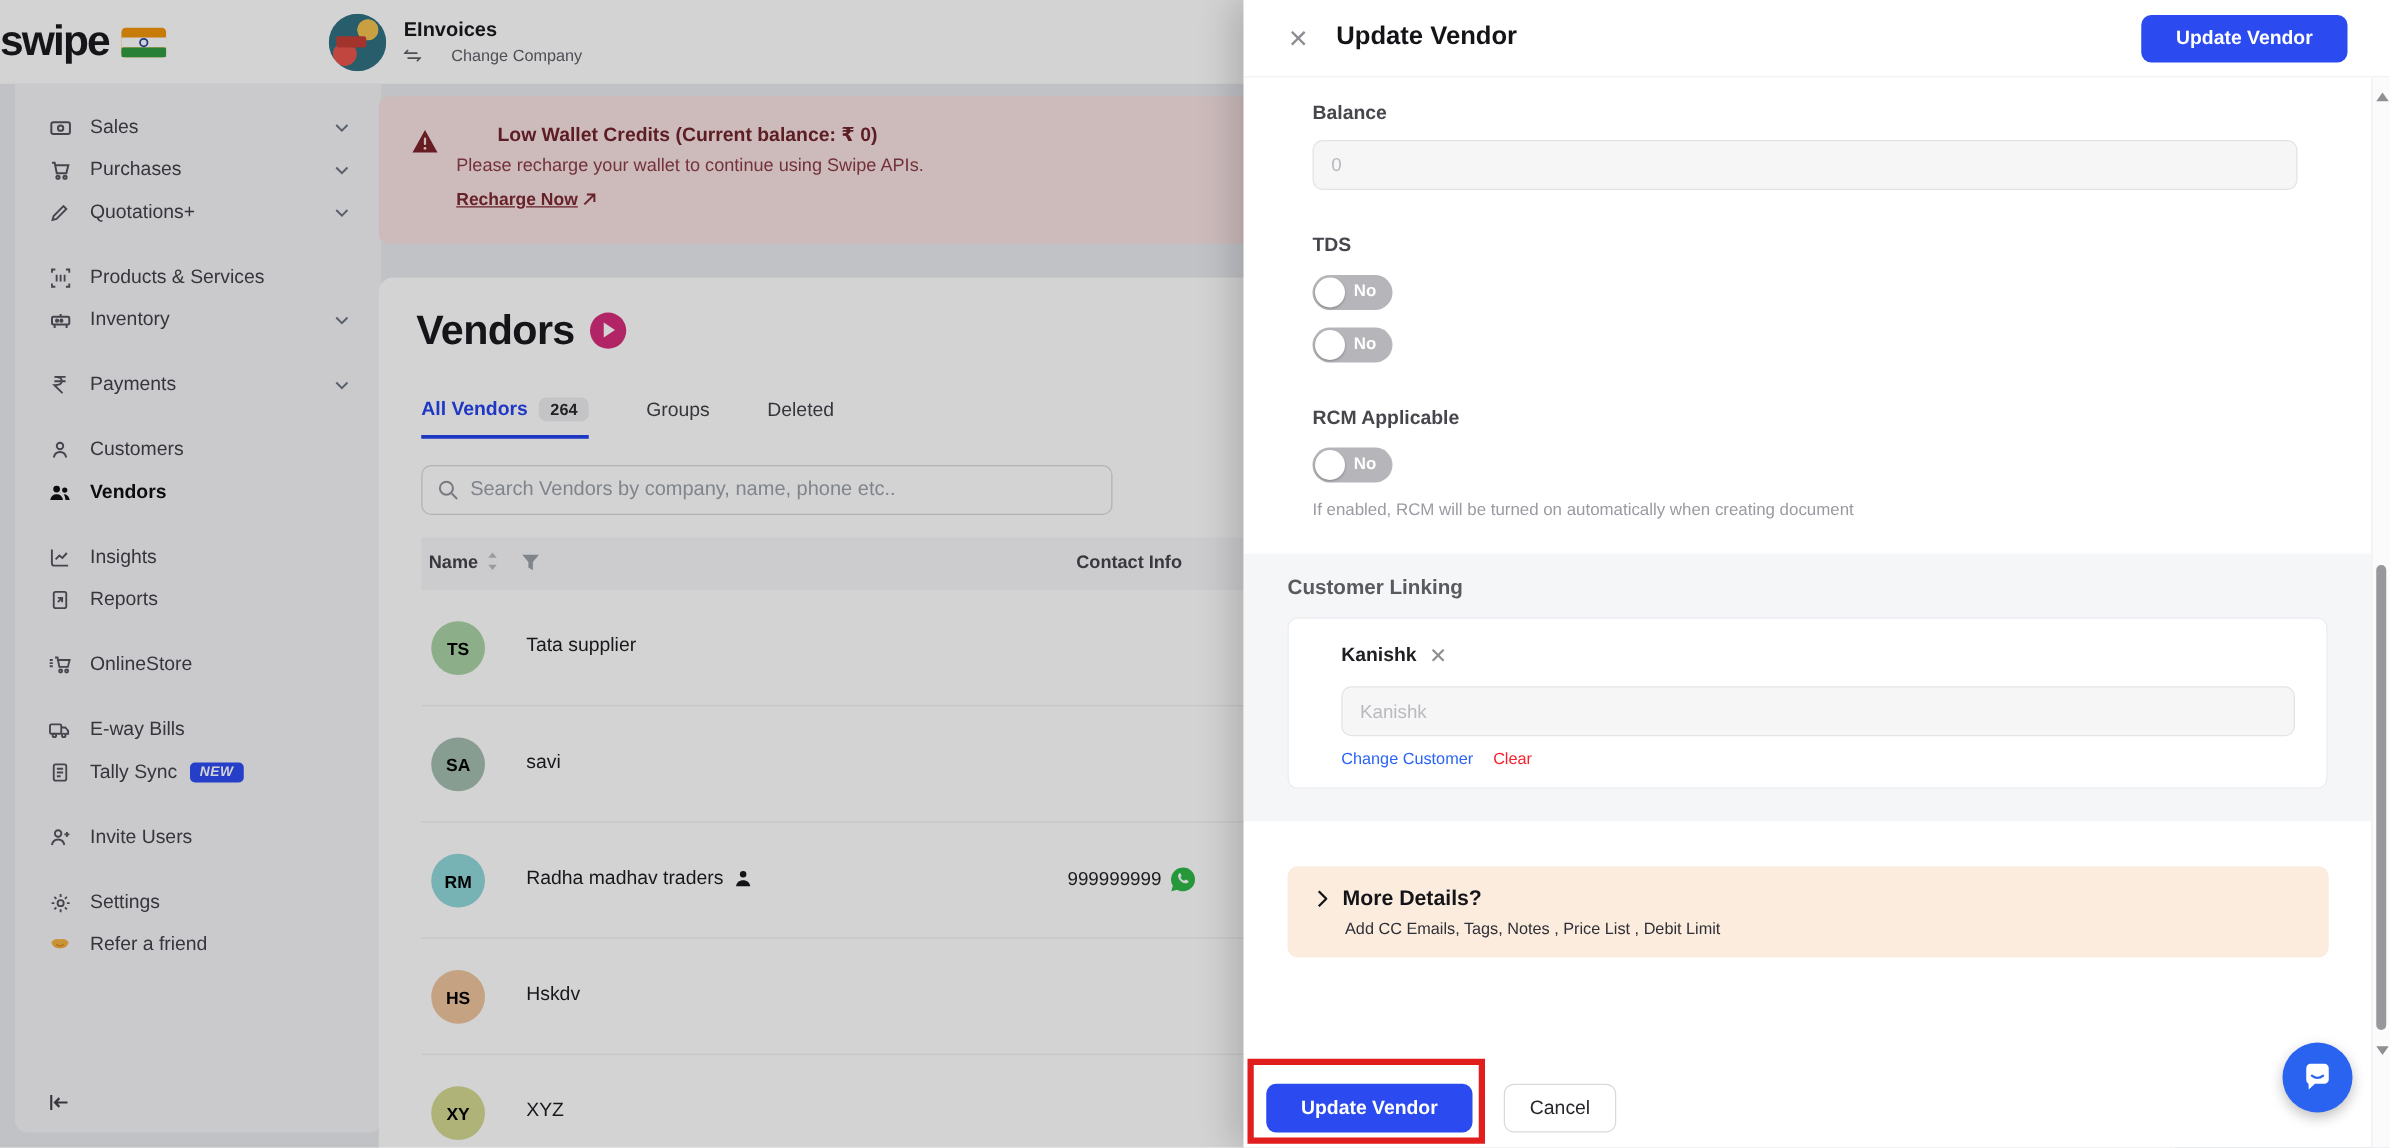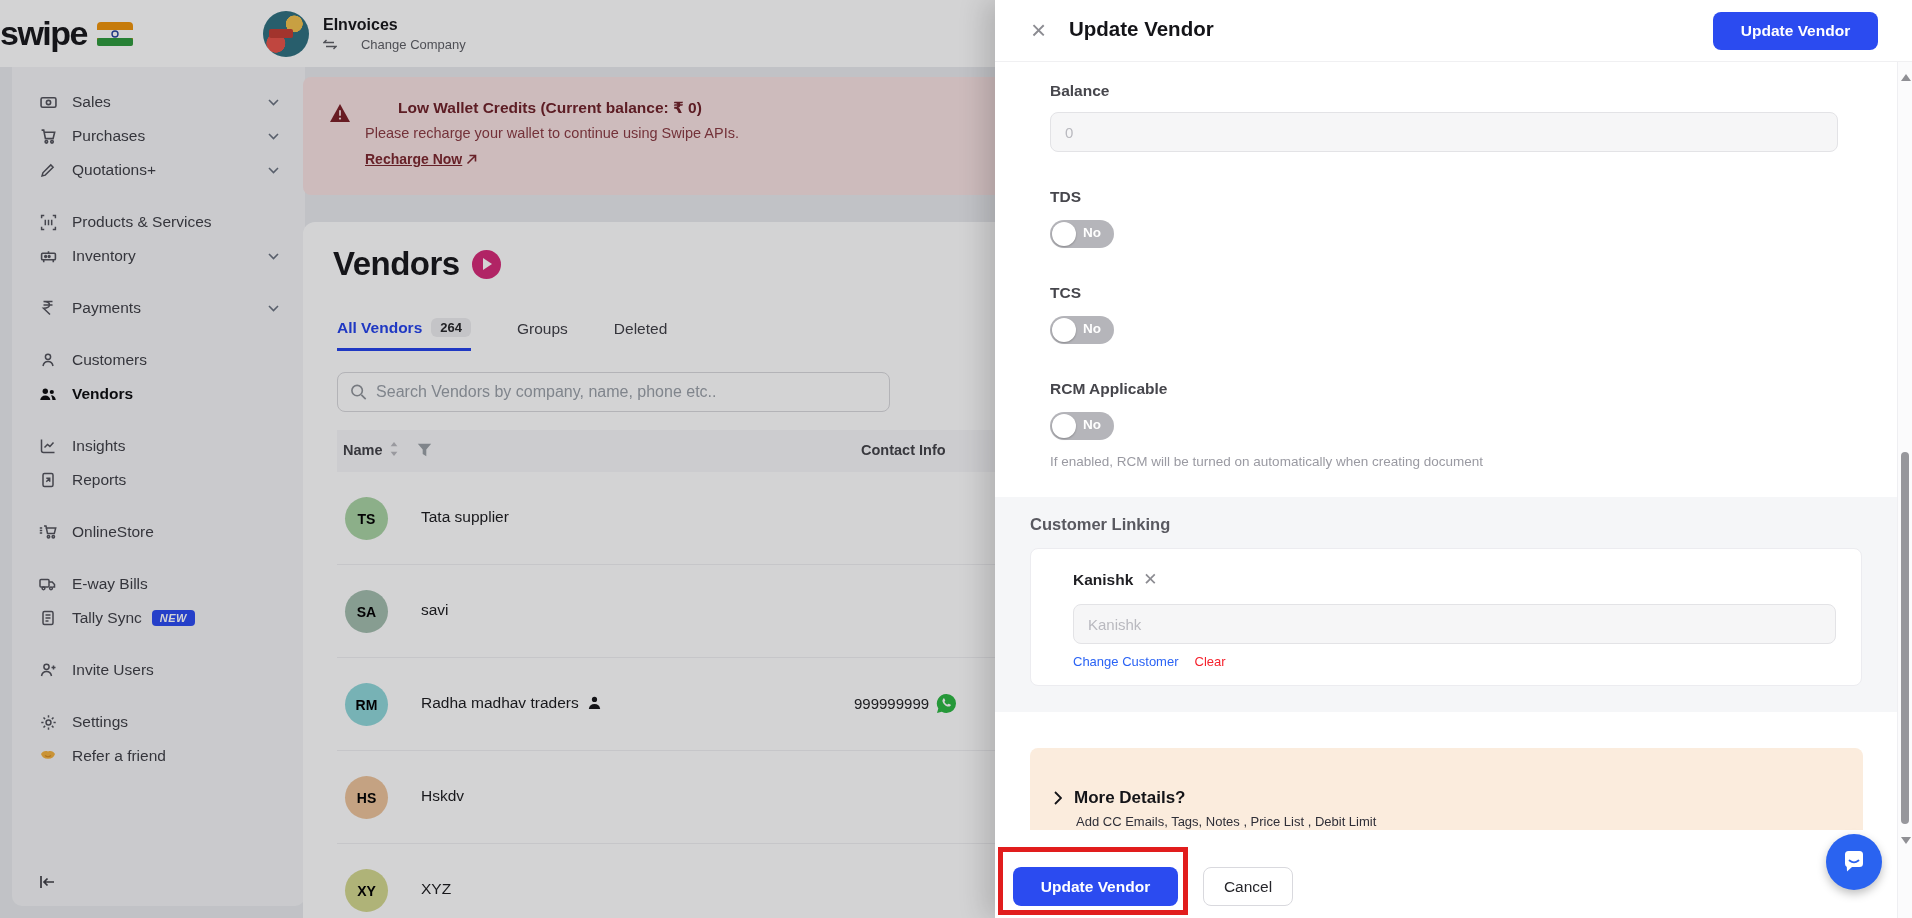--- a/index.html
+++ b/index.html
@@ -101,21 +101,21 @@
   .linking-card { margin-top:14px; background:#fff; border:1px solid #ececf0; border-radius:8px; padding:20px 25px 16px 42px; }
   .chip-line { display:flex; align-items:center; gap:10px; }
   .chip-name { font-size:15.5px; font-weight:700; color:#1f1f23; }
   .chip-x { color:#8c8c92; font-size:17px; cursor:pointer; }
   .linking-card .f-input { margin-top:14px; }
   .link-row { margin-top:10px; display:flex; gap:16px; font-size:13px; }
   .link-blue { color:#2a63f5; cursor:pointer; }
   .link-red { color:#f5222d; cursor:pointer; }
 
   .more-box { margin:36px 34px 0 35px; background:#fbecdd; border-radius:8px; padding:16px 20px 16px 24px; cursor:pointer; }
-  .more-title-row { display:flex; align-items:center; gap:12px;margin-top:24px; }
+  .more-title-row { display:flex; align-items:center; gap:12px; }
   .more-title { font-size:17px; font-weight:700; color:#141418; }
   .more-sub { margin-top:6px; margin-left:22px; font-size:13px; color:#2f2f38; }
 
   .drawer-footer { position:absolute; left:0; right:0; bottom:0; height:88px; background:#fff; }
   .footer-update { position:absolute; left:18px; top:37px; width:165px; height:39px; }
   .btn-cancel { position:absolute; left:208px; top:37px; width:90px; height:39px; background:#fff; border:1px solid #d9d9de; border-radius:8px; font-size:15.5px; color:#26262b; cursor:pointer; font-family:inherit; }
   .annot-rect { position:absolute; left:3px; top:-71px; width:190px; height:68px; border:5px solid #e11d1d; z-index:60; pointer-events:none; }
 
   
   .scrollbar { position:absolute; right:0; top:62px; bottom:0; width:15px; background:#fbfbfc; border-left:1px solid #efeff2; }
@@ -487,21 +487,20 @@
     <div class="sec-form">
       <div class="f-label">Balance</div>
       <input class="f-input" type="text" placeholder="0" style="">
 
       <div class="f-label mt36">TDS</div>
       <div class="toggle">
         <div class="knob"></div>
         <span class="tval">No</span>
       </div>
 
-      <div class="f-label mt36">TCS</div>
       <div class="toggle">
         <div class="knob"></div>
         <span class="tval">No</span>
       </div>
 
       <div class="f-label mt36">RCM Applicable</div>
       <div class="toggle">
         <div class="knob"></div>
         <span class="tval">No</span>
       </div>

